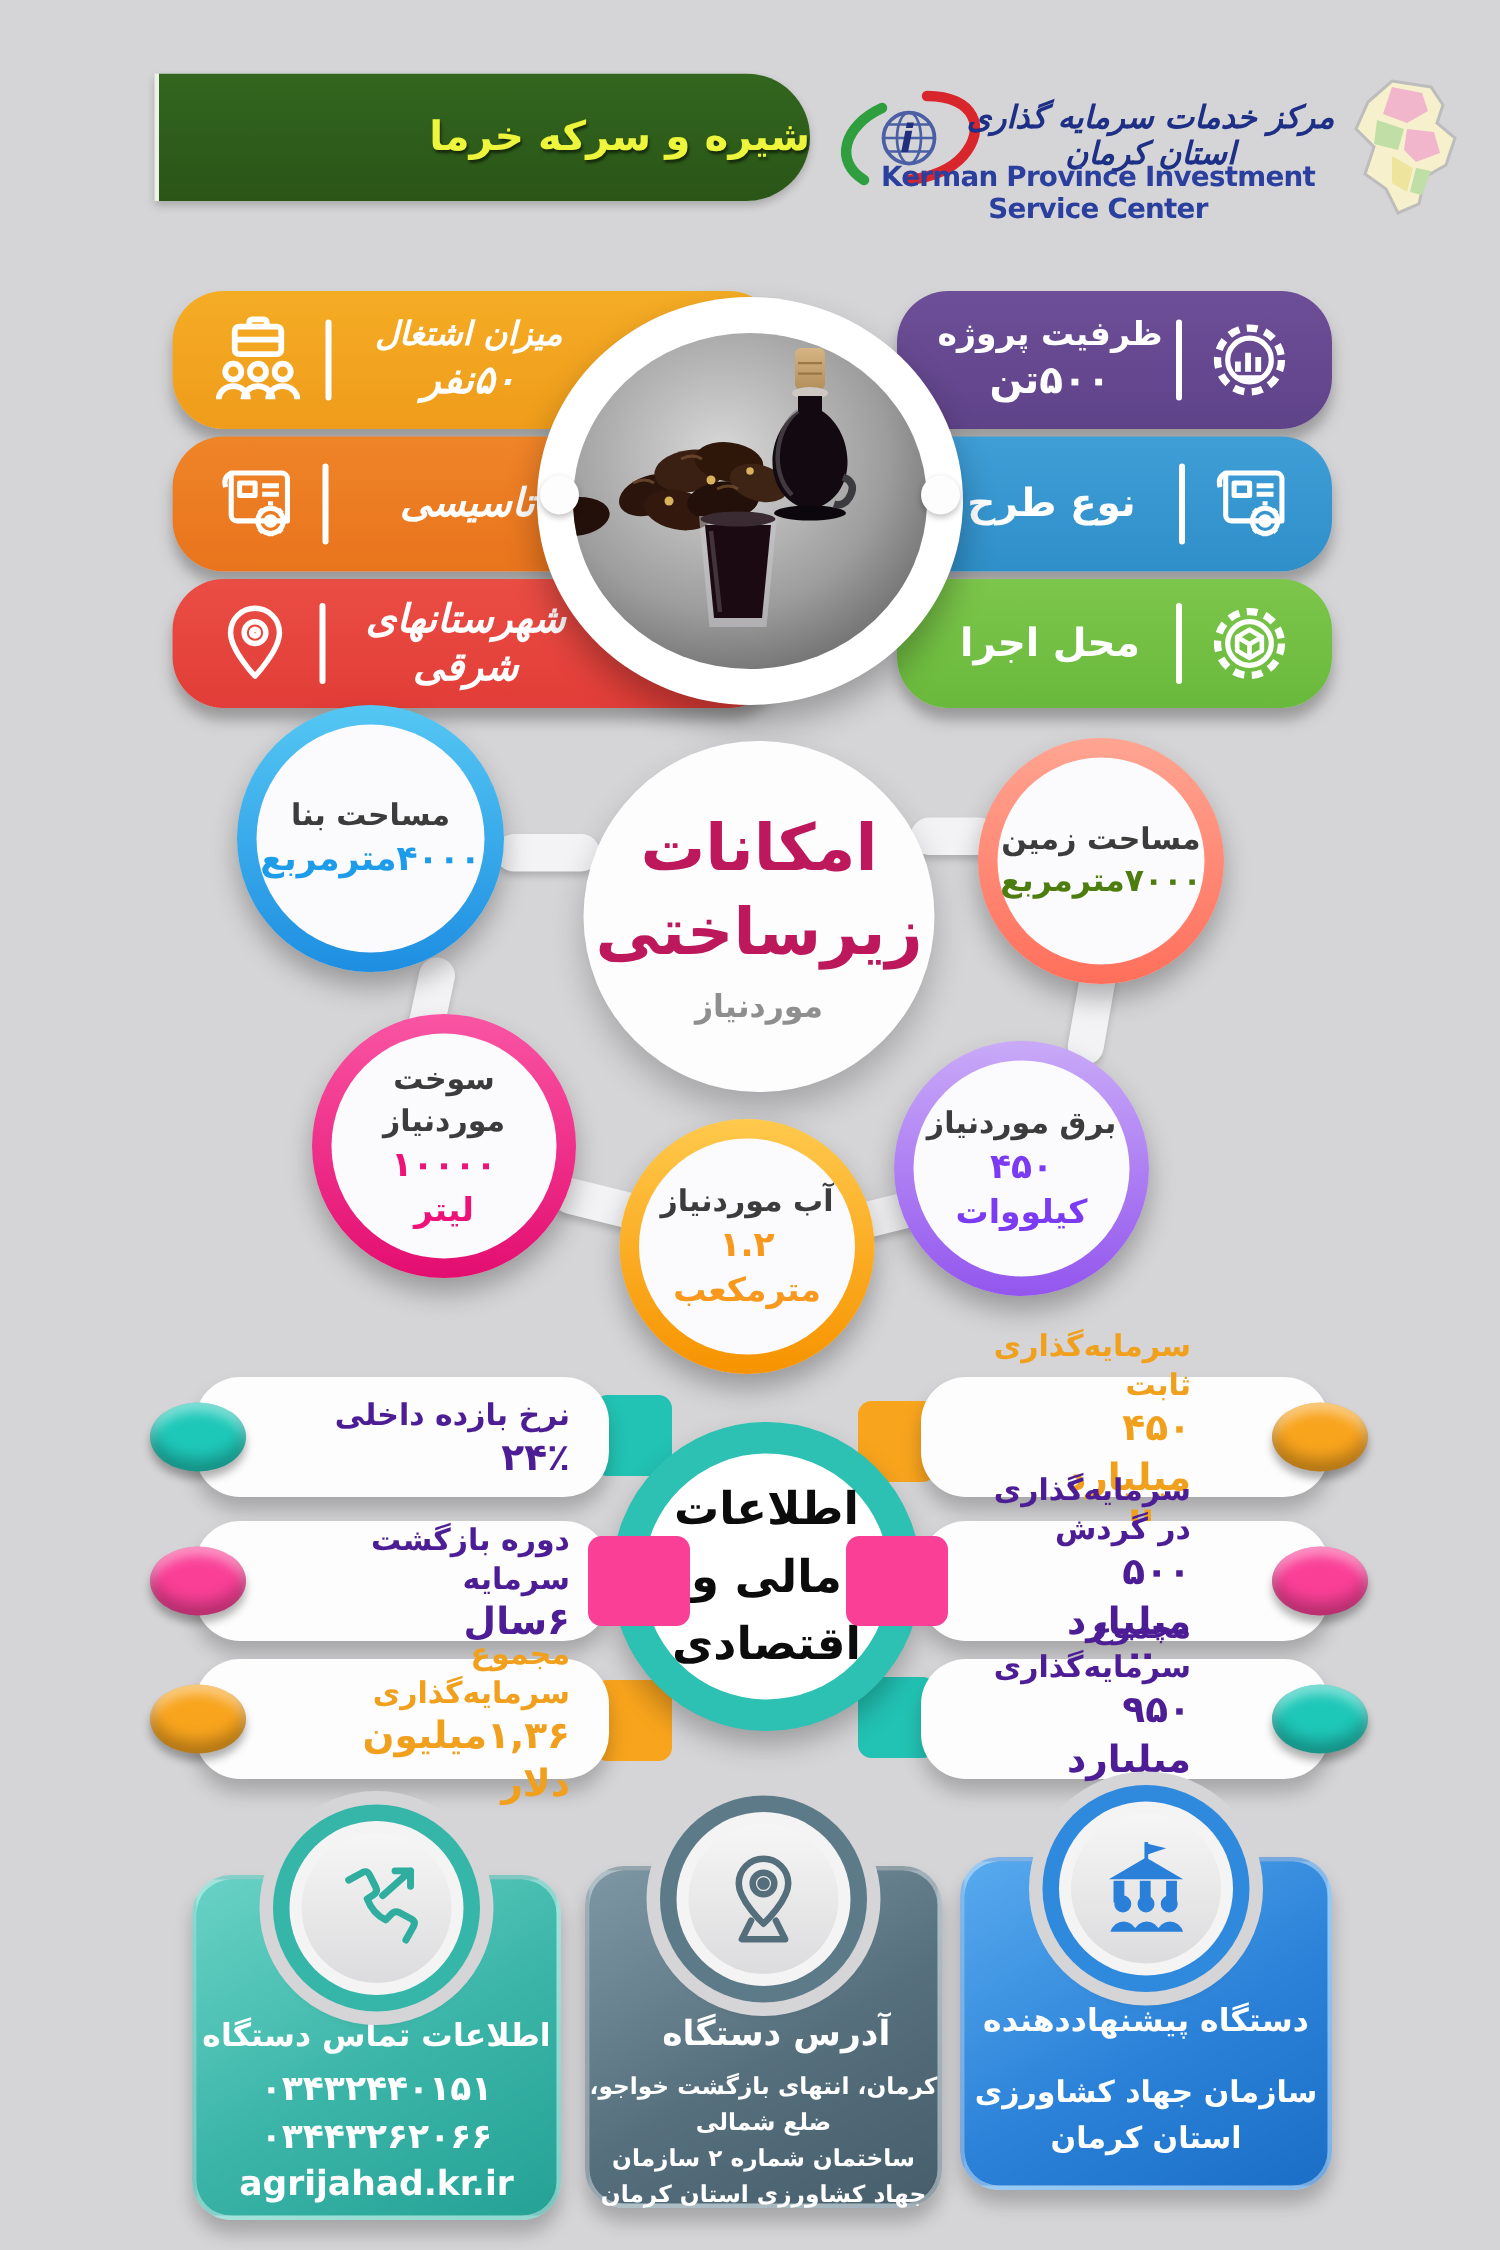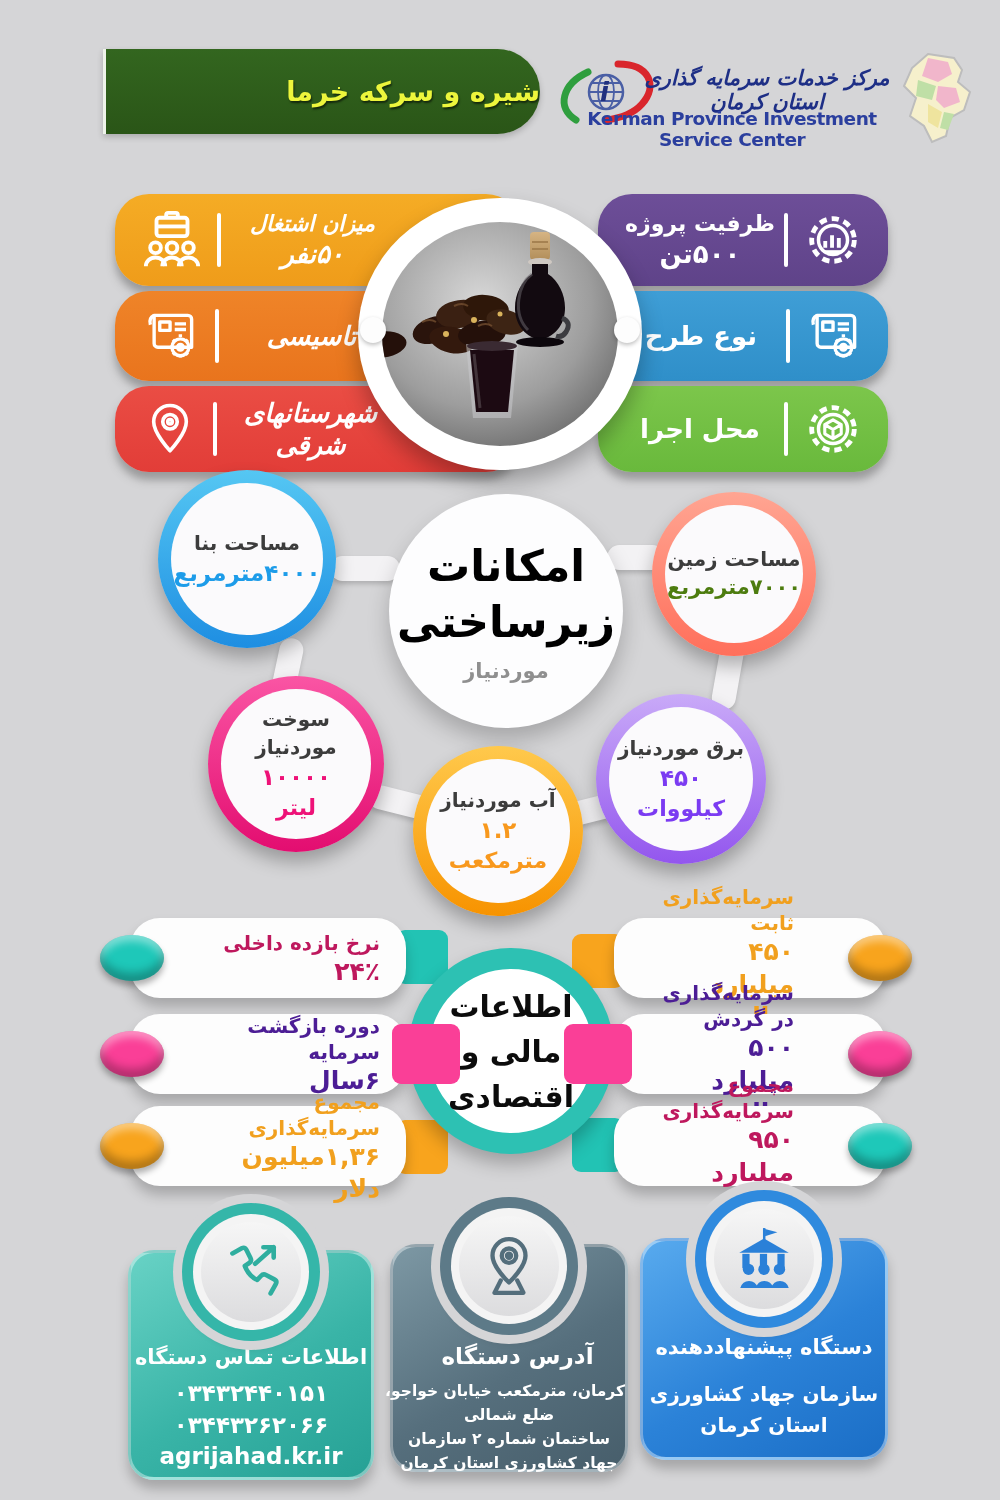--- a/index.html
+++ b/index.html
@@ -55,21 +55,21 @@
   .ring-dot { position:absolute; width:26px; height:26px; border-radius:50%; background:#fdfdfd;
     box-shadow:0 2px 4px rgba(0,0,0,.25); z-index:3; }
 
   
   .conn { position:absolute; background:#f3f2f4; border-radius:14px;
     box-shadow:0 3px 5px rgba(0,0,0,.18); z-index:0; }
   .big-circle { position:absolute; left:389px; top:494px; width:234px; height:234px;
     border-radius:50%; background:#fdfdfe; box-shadow:0 12px 22px rgba(0,0,0,.22);
     display:flex; flex-direction:column; align-items:center; justify-content:center;
     z-index:2; text-align:center; direction:rtl; }
-  .big-circle .t12 { font-size:43px; font-weight:900; color:#000000; line-height:1.3;
+  .big-circle .t12 { font-size:43px; font-weight:900; color:#be185d; line-height:1.3;
     letter-spacing:-1px; }
   .big-circle .t3 { font-size:21px; font-weight:bold; color:#8f8f8f; margin-top:8px; }
 
   .node { position:absolute; border-radius:50%; box-shadow:0 10px 18px rgba(0,0,0,.28); z-index:2; }
   .node-in { position:absolute; inset:13px; border-radius:50%; background:#fbfafc;
     display:flex; flex-direction:column; align-items:center; justify-content:center;
     direction:rtl; text-align:center; line-height:1.4; }
   .node .lbl { font-size:20px; font-weight:bold; color:#3c3c3c; }
   .node .val { font-size:23px; font-weight:bold; }
   .n-building { left:158px; top:470px; width:178px; height:178px;
@@ -102,21 +102,21 @@
   .tab.cor { z-index:1; }
   .t-teal { background:#22c3b4; } .t-pink { background:#fa3f97; } .t-orange { background:#f8a41d; }
   .pill { position:absolute; width:276px; height:80px; background:#fdfdfd; border-radius:30px;
     box-shadow:0 9px 13px rgba(0,0,0,.22); z-index:2;
     display:flex; flex-direction:column; justify-content:center; direction:rtl; line-height:1.3; }
   .pill .lbl { font-size:20px; font-weight:bold; }
   .pill .val { font-size:25px; font-weight:bold; }
   .p-left  { left:130px; text-align:right; padding:2px 26px 0 70px; }
   .p-right { left:614px; width:272px; text-align:right; padding:2px 92px 0 46px; }
   .row1 { top:918px; } .row2 { top:1014px; } .row3 { top:1106px; }
-  .c-teal { color:#be185d; } .c-pink { color:#4c1d95; } .c-orange { color:#f1a01e; }
+  .c-teal { color:#4c1d95; } .c-pink { color:#4c1d95; } .c-orange { color:#f1a01e; }
   .knob { position:absolute; width:64px; height:46px; border-radius:50%; z-index:4;
     box-shadow:0 5px 6px rgba(0,0,0,.3), inset 0 -8px 10px rgba(0,0,0,.28),
                inset 0 6px 8px rgba(255,255,255,.45); }
   .k-left { left:100px; } .k-right { left:848px; }
   .k1 { top:935px; } .k2 { top:1031px; } .k3 { top:1123px; }
   .kg-teal { background:#1ec8b9; } .kg-pink { background:#fa3f97; } .kg-orange { background:#f8a41d; }
 
   
   .card { position:absolute; border-radius:26px; color:#fff; direction:rtl; text-align:center;
     border:3px solid rgba(255,255,255,.4); box-shadow:0 9px 12px rgba(0,0,0,.22); z-index:1; }
@@ -416,21 +416,21 @@
 
   <div class="card card-contact">
     <div class="title">اطلاعات تماس دستگاه</div>
     <div class="num">۰۳۴۳۲۴۴۰۱۵۱</div>
     <div class="num" style="margin-top:0;">۰۳۴۴۳۲۶۲۰۶۶</div>
     <div class="site">agrijahad.kr.ir</div>
   </div>
   <div class="card card-address">
     <div class="title">آدرس دستگاه</div>
     <div class="addr">
-      <div>کرمان، مترمکعب خیابان خواجو،</div>
+      <div>کرمان، انتهای بازگشت خواجو،</div>
       <div>ضلع شمالی</div>
       <div>ساختمان شماره ۲ سازمان</div>
       <div>جهاد کشاورزی استان کرمان</div>
     </div>
   </div>
   <div class="card card-org">
     <div class="title">دستگاه پیشنهاددهنده</div>
     <div class="org">
       <div>سازمان جهاد کشاورزی</div>
       <div>استان کرمان</div>

